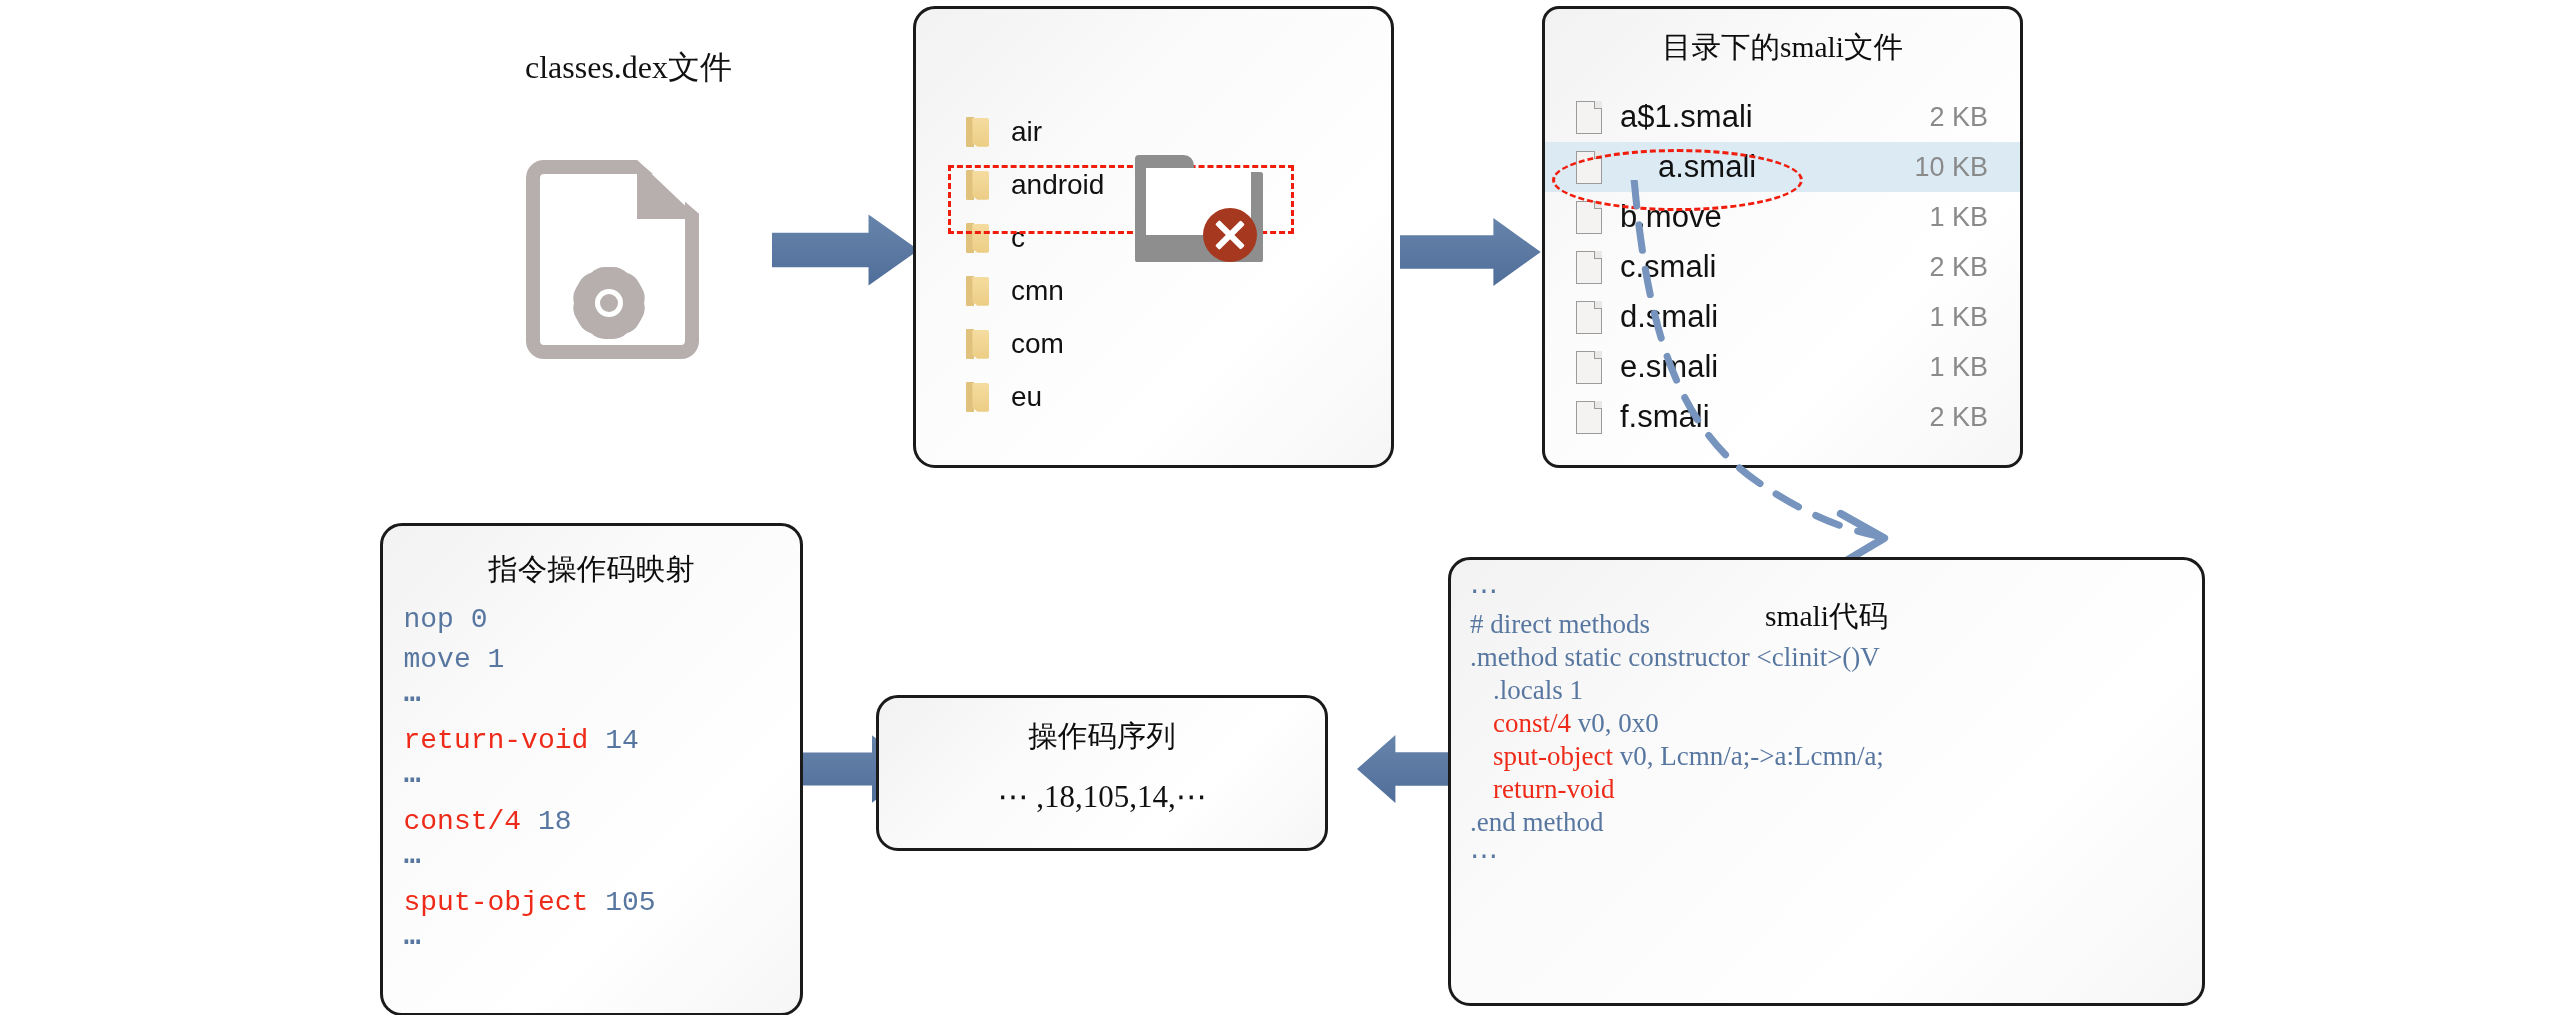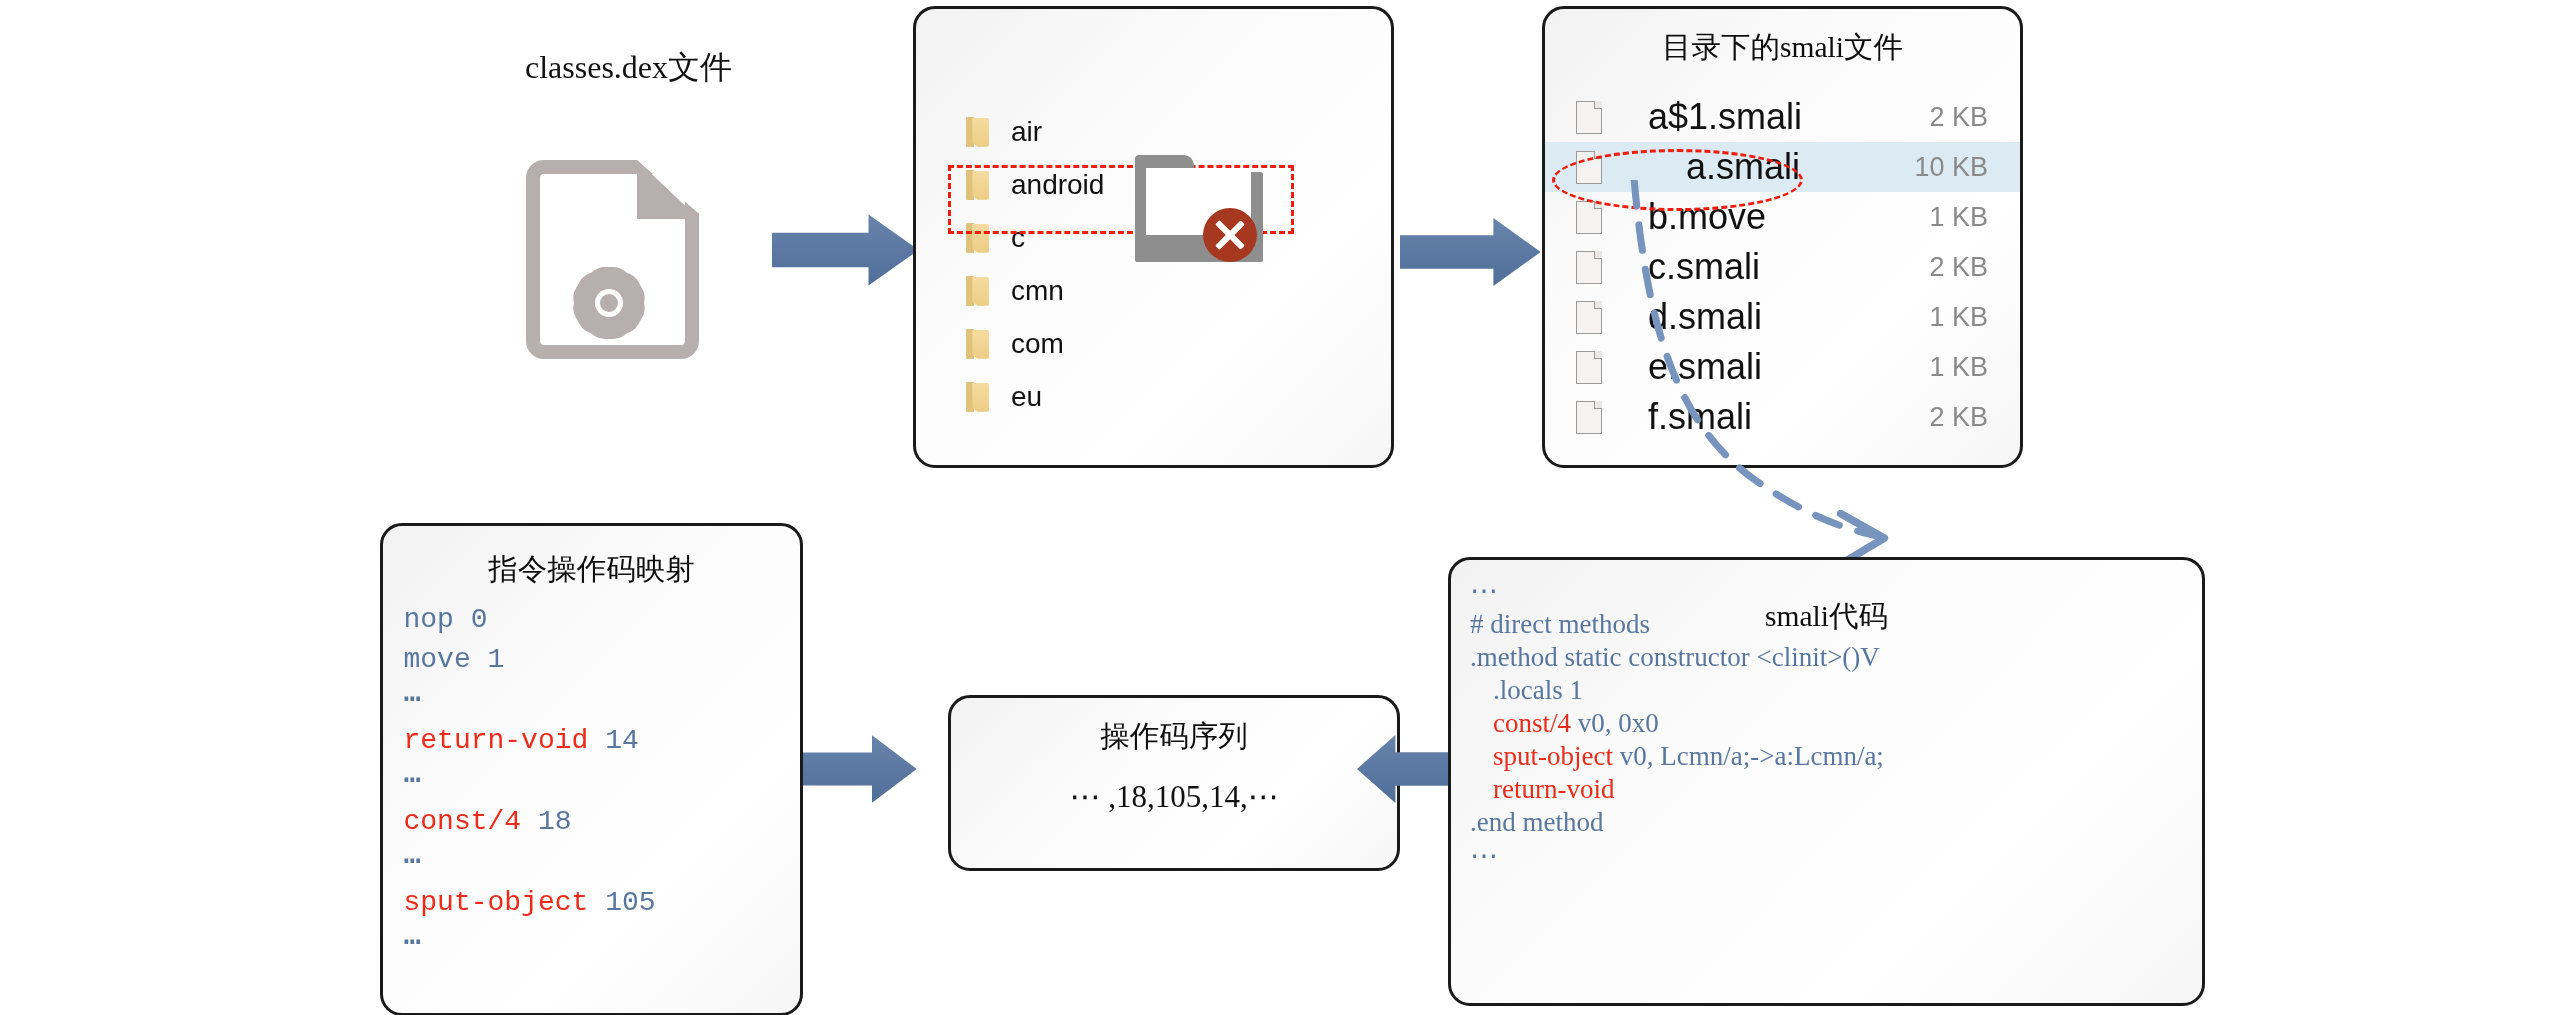--- a/index.html
+++ b/index.html
@@ -42,52 +42,52 @@
        background:#8e8e8e;border-radius:2.6px;}
   .gfolder-inner{position:absolute;left:11.5px;top:14px;width:105px;height:67px;background:#fff;}
   .xbadge{position:absolute;left:69px;top:54px;width:54px;height:54px;border-radius:50%;
        background:#a6381f;}
   .xbadge:before,.xbadge:after{content:"";position:absolute;left:24.4px;top:9px;
        width:5.8px;height:36px;background:#fff;border-radius:1.3px;}
   .xbadge:before{transform:rotate(45deg);}
   .xbadge:after{transform:rotate(-45deg);}
 
   
-  #box-smali{left:1542px;top:6.4px;width:481px;height:462px;overflow:hidden;}
+  #box-smali{left:1542px;top:6.4px;width:481px;height:462px;overflow:hidden;border-radius:17px;}
   #box-smali .box-title{top:19px;}
   .filelist{position:absolute;left:0;right:0;top:83px;}
   .filerow{position:relative;display:flex;align-items:center;height:50px;padding-left:31px;}
   .filerow.sel{background:#dceaf4;gap:38px;}
   .file-ico{width:26px;height:33px;position:relative;margin-right:18px;flex:0 0 auto;}
   .file-ico .sheet{position:absolute;inset:0;background:#f4f3f1;border:1.9px solid #9b9b9b;
        box-sizing:border-box;clip-path:polygon(0 0,68% 0,100% 24%,100% 100%,0 100%);}
   .file-ico .fold{position:absolute;right:0;top:0;width:8.3px;height:8.3px;
        border-left:1.9px solid #9b9b9b;border-bottom:1.9px solid #9b9b9b;box-sizing:border-box;
        background:#e9e8e6;}
-  .filename{font-size:36px;color:#111;font-family:"Liberation Sans","DejaVu Sans",sans-serif;margin-left:28px;}
+  .filename{font-size:31px;color:#111;font-family:"Liberation Sans","DejaVu Sans",sans-serif;}
   .filesize{position:absolute;right:32px;font-size:27px;color:#8a8a8a;
        font-family:"Liberation Sans","DejaVu Sans",sans-serif;}
 
   
   #asmali-ellipse{position:absolute;left:1552px;top:149px;width:251px;height:62px;
        border:3.2px dashed #f01d0d;border-radius:50%;box-sizing:border-box;}
 
   
   #box-opmap{left:380px;top:523px;width:423px;height:493px;}
   #box-opmap .box-title{top:24.4px;}
   .oplist{position:absolute;left:20.5px;top:74px;right:13px;}
   .opline{font-size:28px;line-height:40px;white-space:nowrap;
           font-family:Liberation Mono, monospace;}
   .op-blue{color:#5877a0;}
   .op-red{color:#ee2a18;}
   .op-num{color:#5877a0;}
   .op-dots{color:#5877a0;font-size:29.5px;letter-spacing:1.9px;}
 
   
-  #box-opseq{left:948px;top:695px;width:452px;height:176px;}
+  #box-opseq{left:876px;top:695px;width:452px;height:156px;}
   #box-opseq .box-title{top:19px;}
   #box-opseq .seq{position:absolute;left:0;right:0;top:80px;text-align:center;
        font-size:31px;color:#111;white-space:nowrap;font-family:Liberation Serif, serif;}
 
   
   #box-code{left:1448px;top:557px;width:757px;height:449px;}
   #box-code .box-title{top:37px;}
   .codelist{position:absolute;left:19px;top:14px;right:9px;}
   .codeline{font-size:27px;line-height:33px;white-space:nowrap;color:#5877a0;}
   .codeline .kw{color:#ee2a18;}

